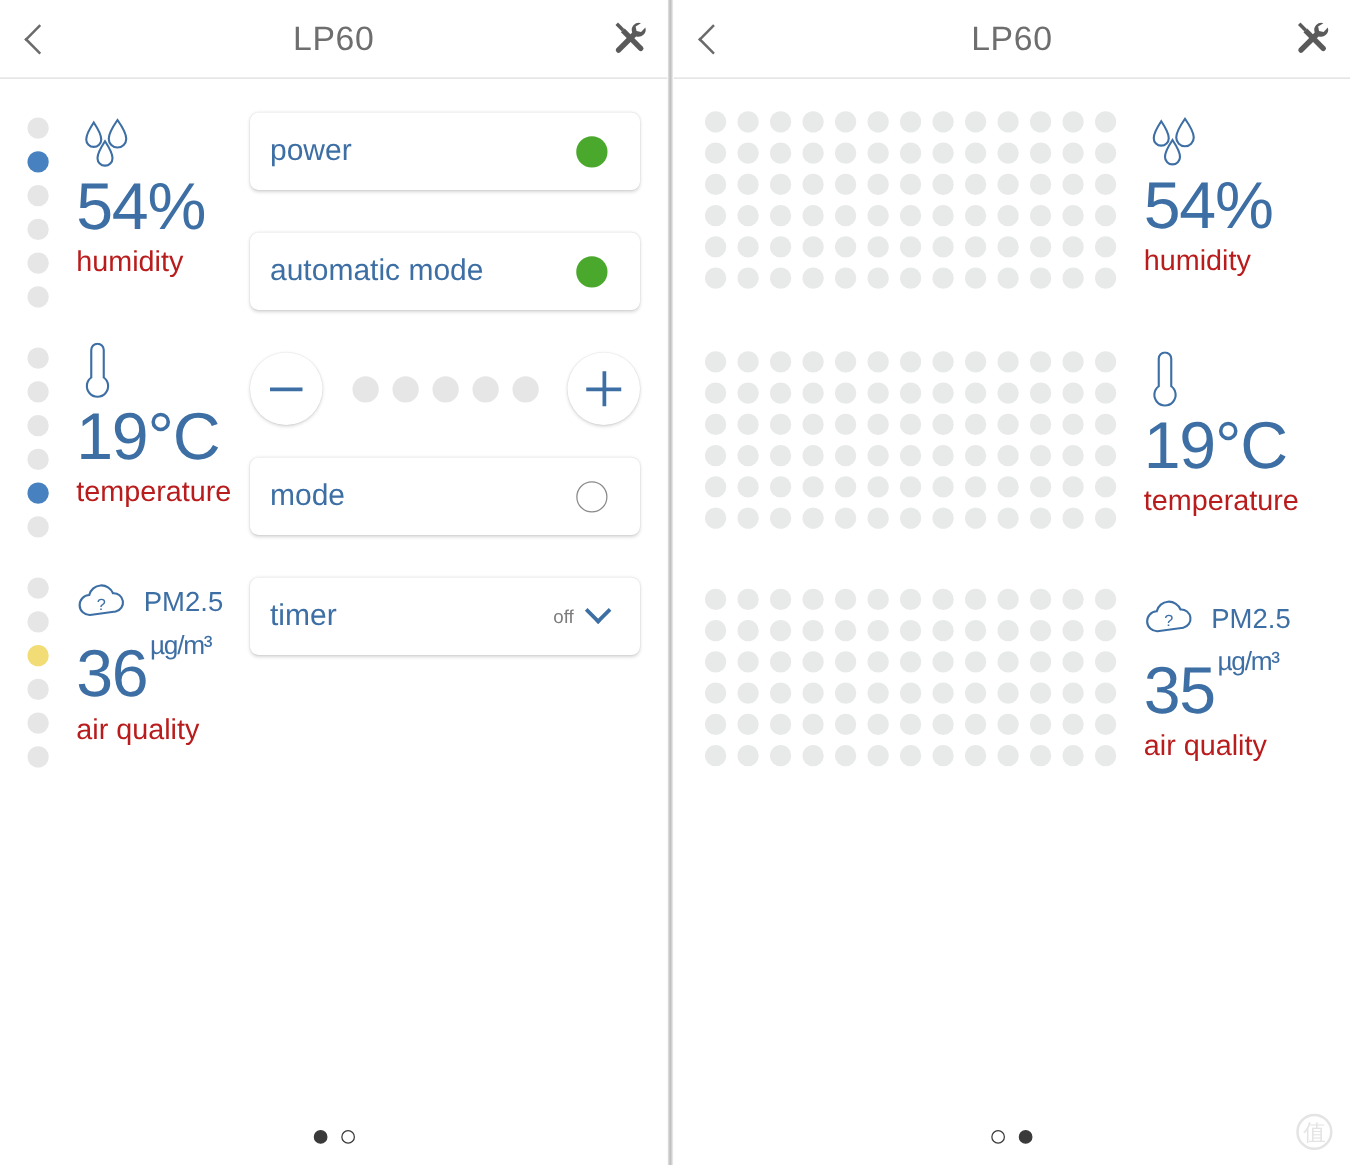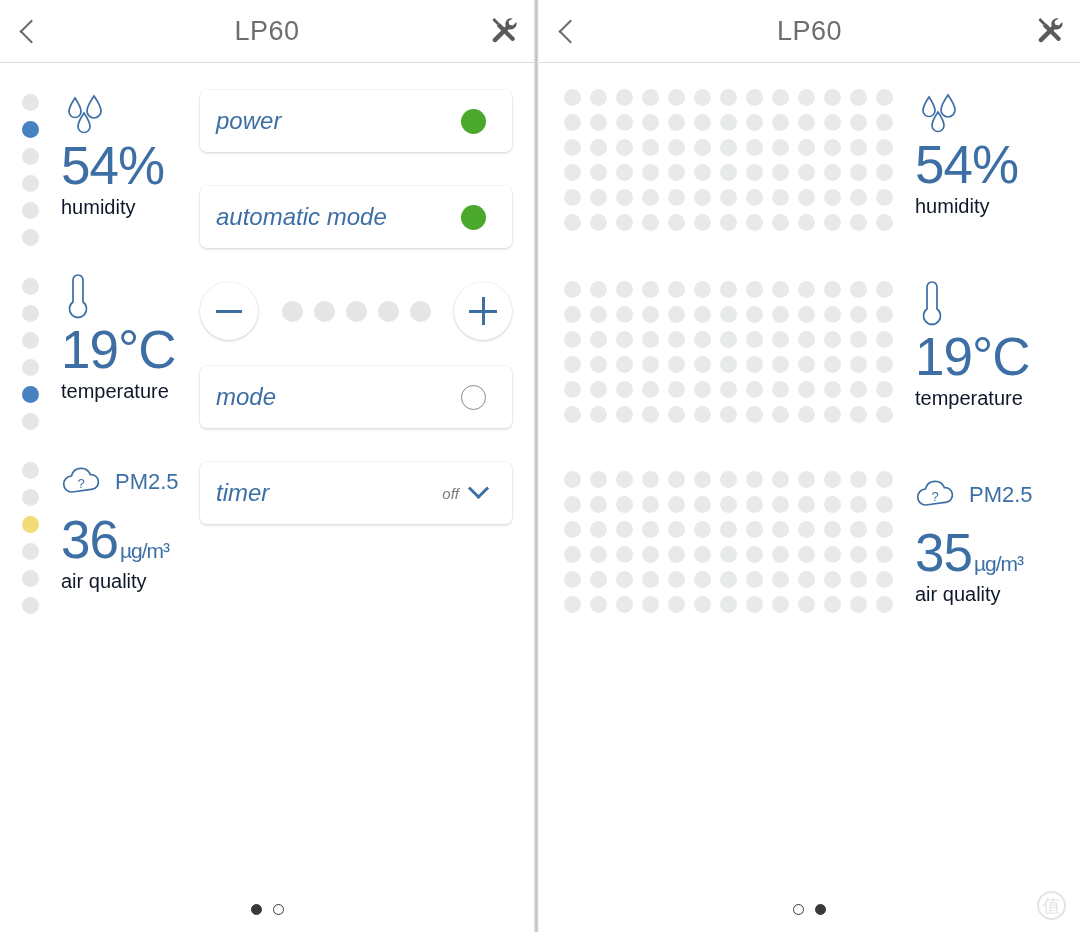--- a/index.html
+++ b/index.html
@@ -40,34 +40,34 @@
   .readout { display: flex; }
   .dotcol { display: flex; flex-direction: column; gap: 10px; padding-top: 4px; }
   .scale-dot { width: 17px; height: 17px; border-radius: 50%; background: #e6e6e6; }
   .scale-dot.blue { background: #4781c0; }
   .scale-dot.yellow { background: #f2dc76; }
 
   .ro-body { display: flex; flex-direction: column; }
   .ro-icon { height: 48px; display:flex; align-items:flex-end; }
   .ro-value {
     font-size: 53px; color: #3d6fa5; font-weight: 300; line-height: 1.05;
-    letter-spacing: -1px; display: flex; align-items: flex-end;
+    letter-spacing: -1px; display: flex; align-items: flex-start;
   }
   .ro-unit { font-size: 21px; color: #3d6fa5; margin-left: 2px; position: relative; top: -6px; }
-  .ro-label { font-size: 20px; color: #0f172a; margin-top: 2px; }
+  .ro-label { font-size: 23px; color: #b91c1c; margin-top: 2px; }
   .pm-row { display: flex; align-items: center; gap: 10px; }
   .pm-text { font-size: 22px; color: #3d6fa5; }
 
   
   .left-content { position: relative; height: 869px; }
   .left-sensors { position: absolute; left: 22px; top: 27px; width: 180px; }
   .sensor-block { margin-bottom: 22px; }
 
   
-  .cards { position: absolute; left: 200px; top: 27px; width: 312px; font-style: italic; }
+  .cards { position: absolute; left: 200px; top: 27px; width: 312px; }
   .card {
     height: 62px; background: #fff; border-radius: 7px;
     box-shadow: 0 1px 3px rgba(0,0,0,.17), 0 0 0 .6px rgba(0,0,0,.04);
     display: flex; align-items: center; justify-content: space-between;
     padding: 0 26px 0 16px; margin-bottom: 34px; cursor: pointer;
   }
   .card-label { font-size: 24px; color: #3d6fa5; }
   .led { width: 25px; height: 25px; border-radius: 50%; }
   .led.on { background: #4aa82c; }
   .led.off { border: 1.8px solid #8a8a8a; background: transparent; }

